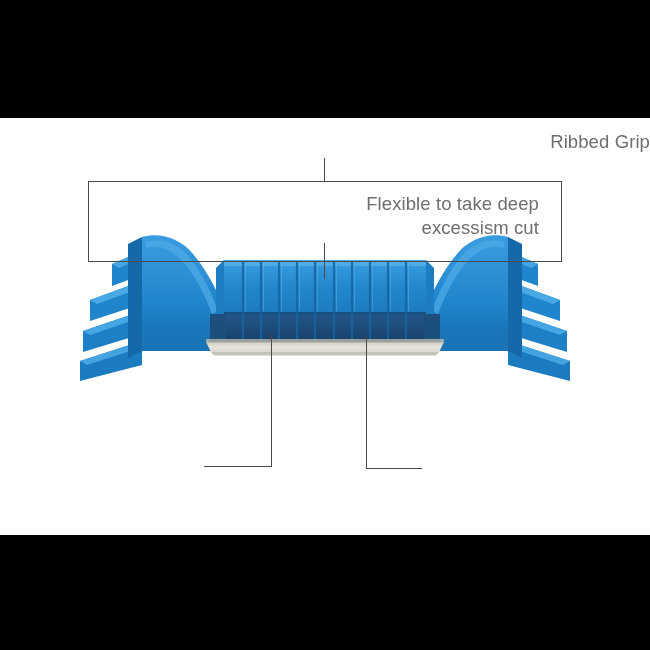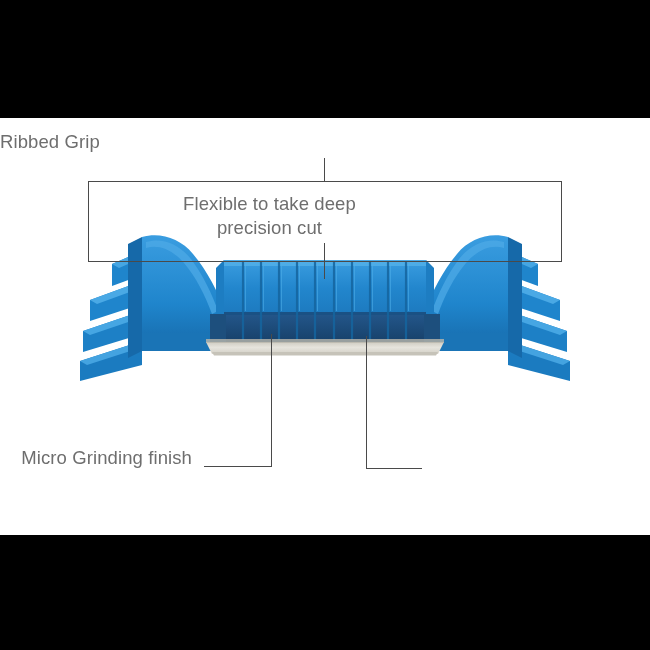--- a/index.html
+++ b/index.html
@@ -29,23 +29,23 @@
 
   
   .label {
     position:absolute;
     color:#6e6e6e;
     font-size:18.5px;
     line-height:24px;
     letter-spacing:.1px;
     white-space:nowrap;
   }
-  #lbl-ribbed-grip { left:0; top:130px; width:650px; text-align:left; }
+  #lbl-ribbed-grip { left:0; top:130px; width:650px; text-align:right; }
   #lbl-flexible {
-    left:0; top:192px; width:539px; text-align:center; white-space:normal;
+    left:0; top:192px; width:539px; text-align:right; white-space:normal;
   }
   #lbl-micro {
     left:0; top:446px; width:192px; text-align:right; white-space:normal;
   }
   #lbl-sharp {
     left:424px; top:446px; width:222px; text-align:center; white-space:normal;
   }
 
   
   .ln { position:absolute; background:#4a4a4a; }
@@ -214,24 +214,23 @@
   <div class="ln ln-v" id="cl-left-v"></div>
   <div class="ln ln-h" id="cl-left-h"></div>
 
   <div class="ln ln-v" id="cl-right-v"></div>
   <div class="ln ln-h" id="cl-right-h"></div>
 
   <div class="label" id="lbl-ribbed-grip">Ribbed Grip</div>
 
   <div class="label" id="lbl-flexible">
     <div>Flexible to take deep</div>
-    <div>precision cut</div>
+    <div>excessism cut</div>
   </div>
 
   <div class="label" id="lbl-micro">
-    <div>Micro Grinding finish</div>
   </div>
 
 
   <div class="bar" id="bar-top"></div>
   <div class="bar" id="bar-bottom"></div>
 
 </div>
 
 </body></html>

